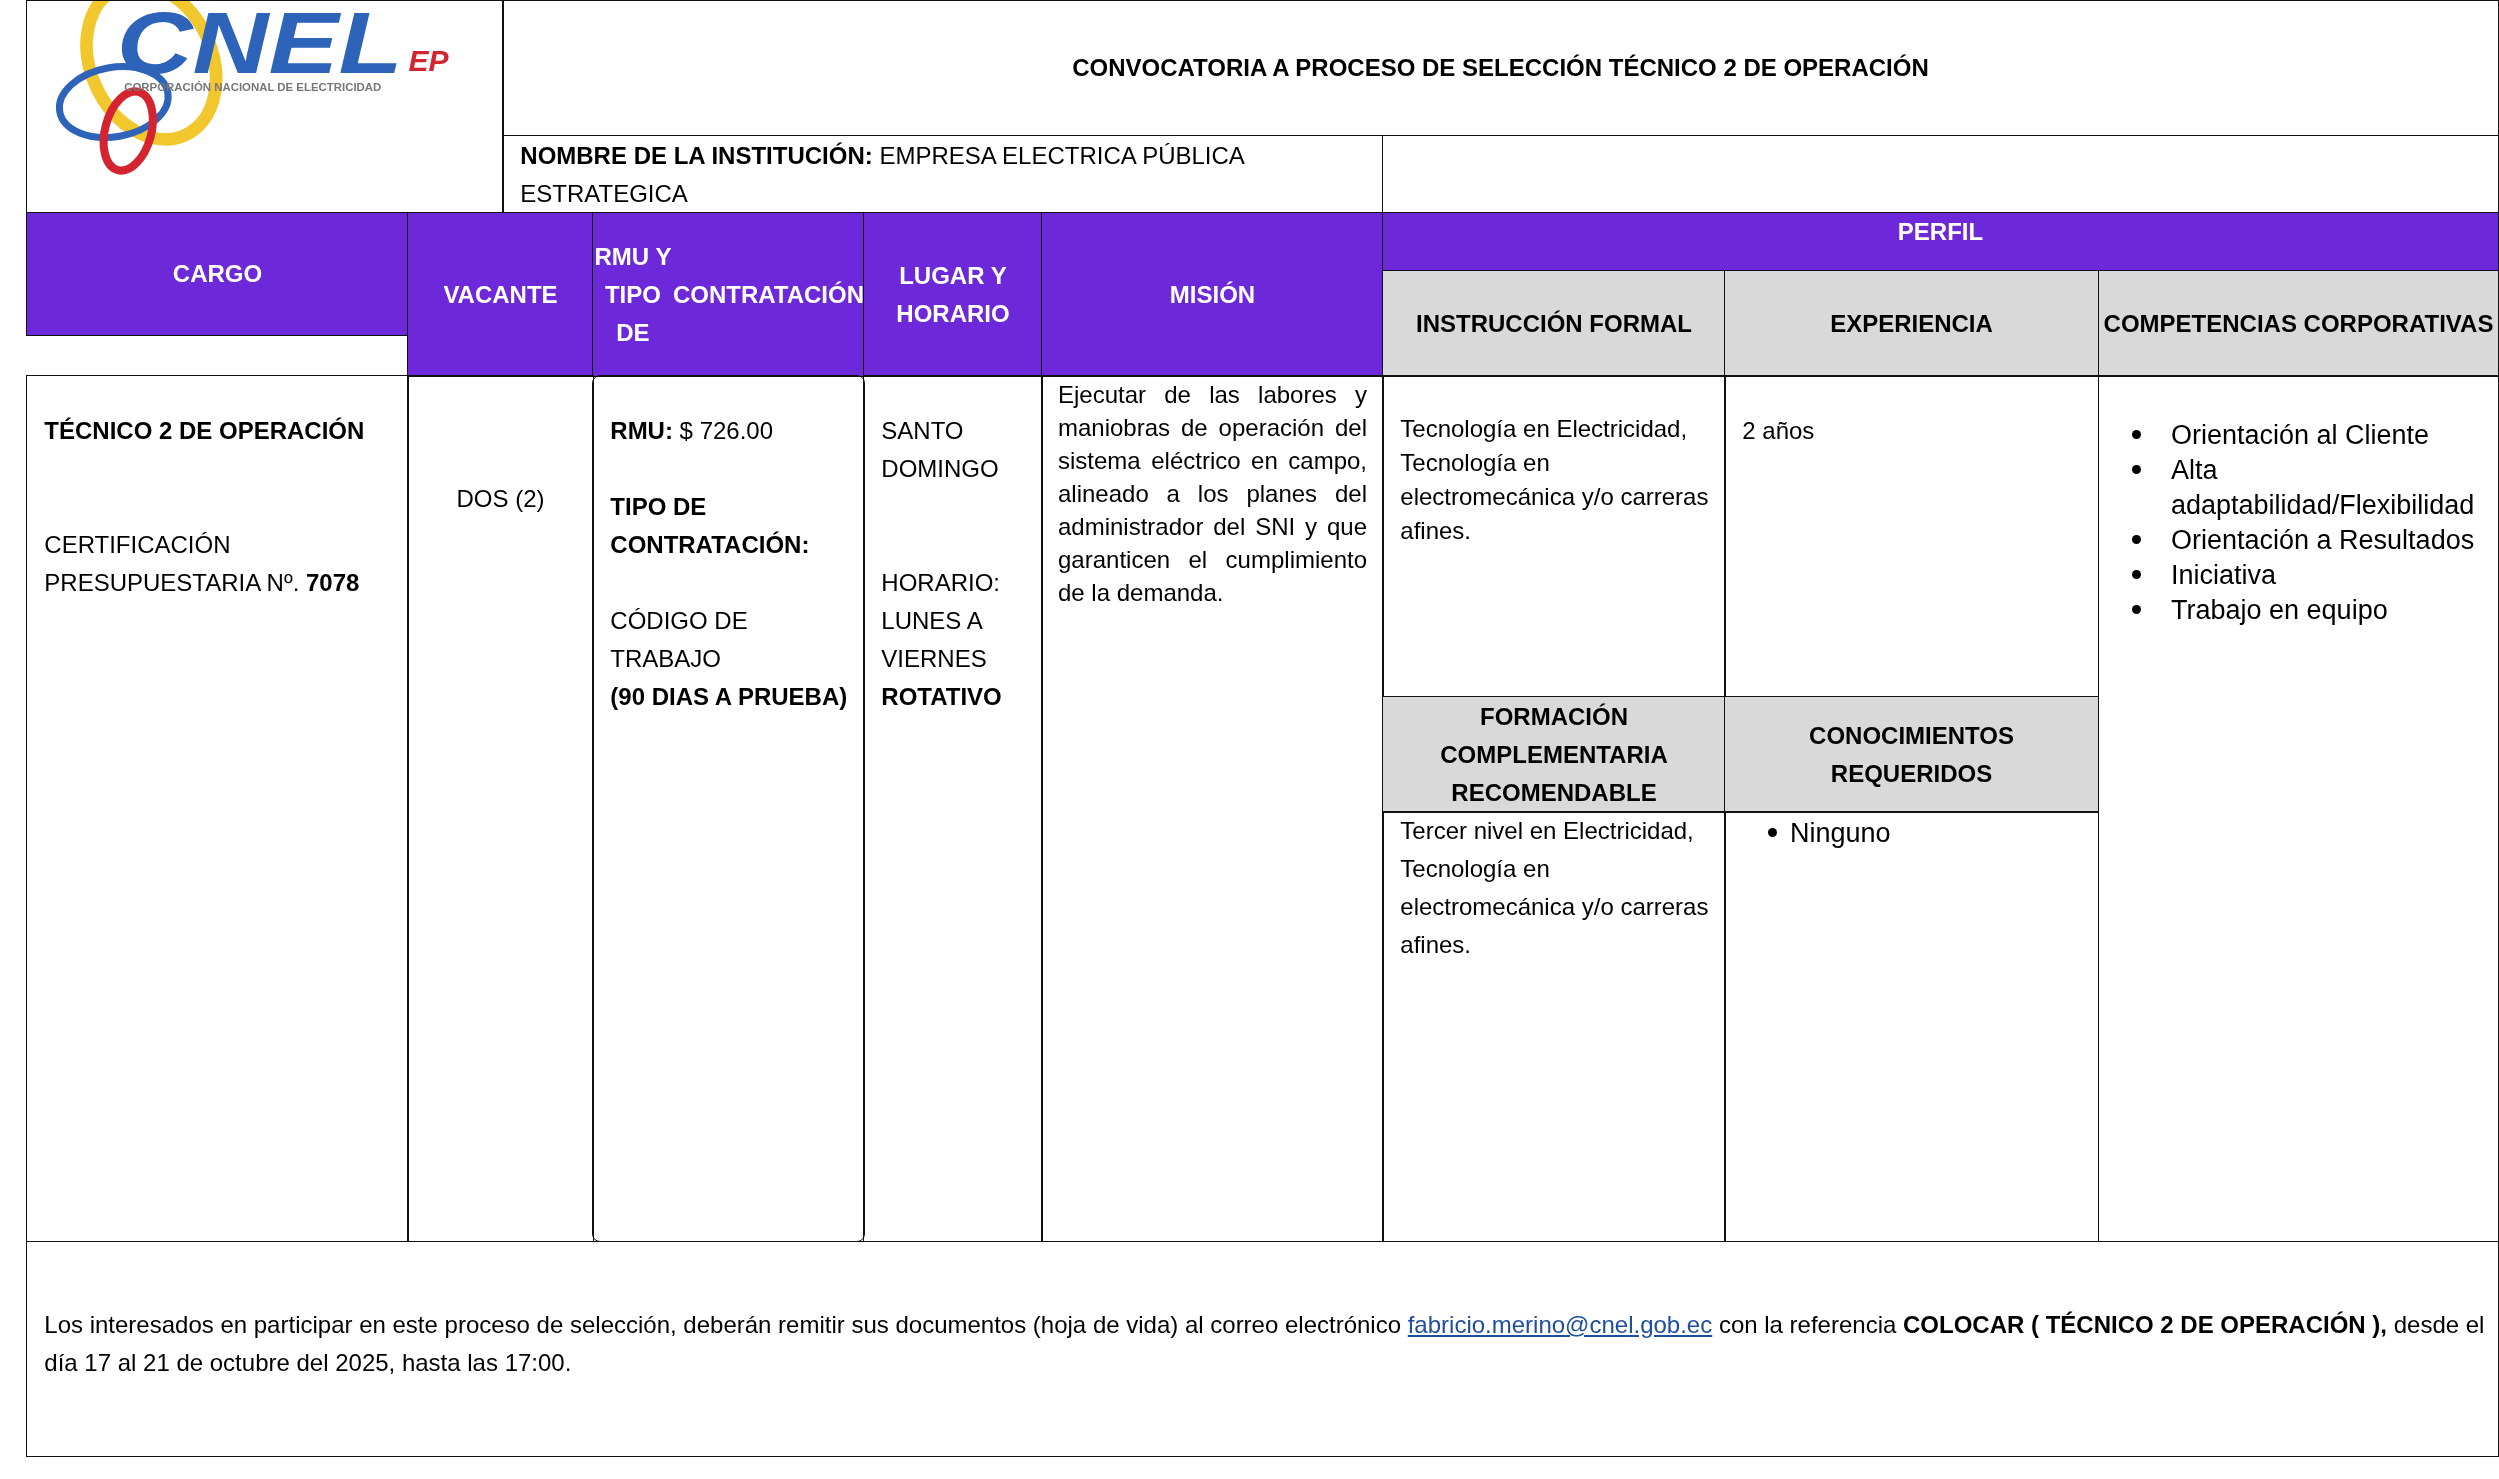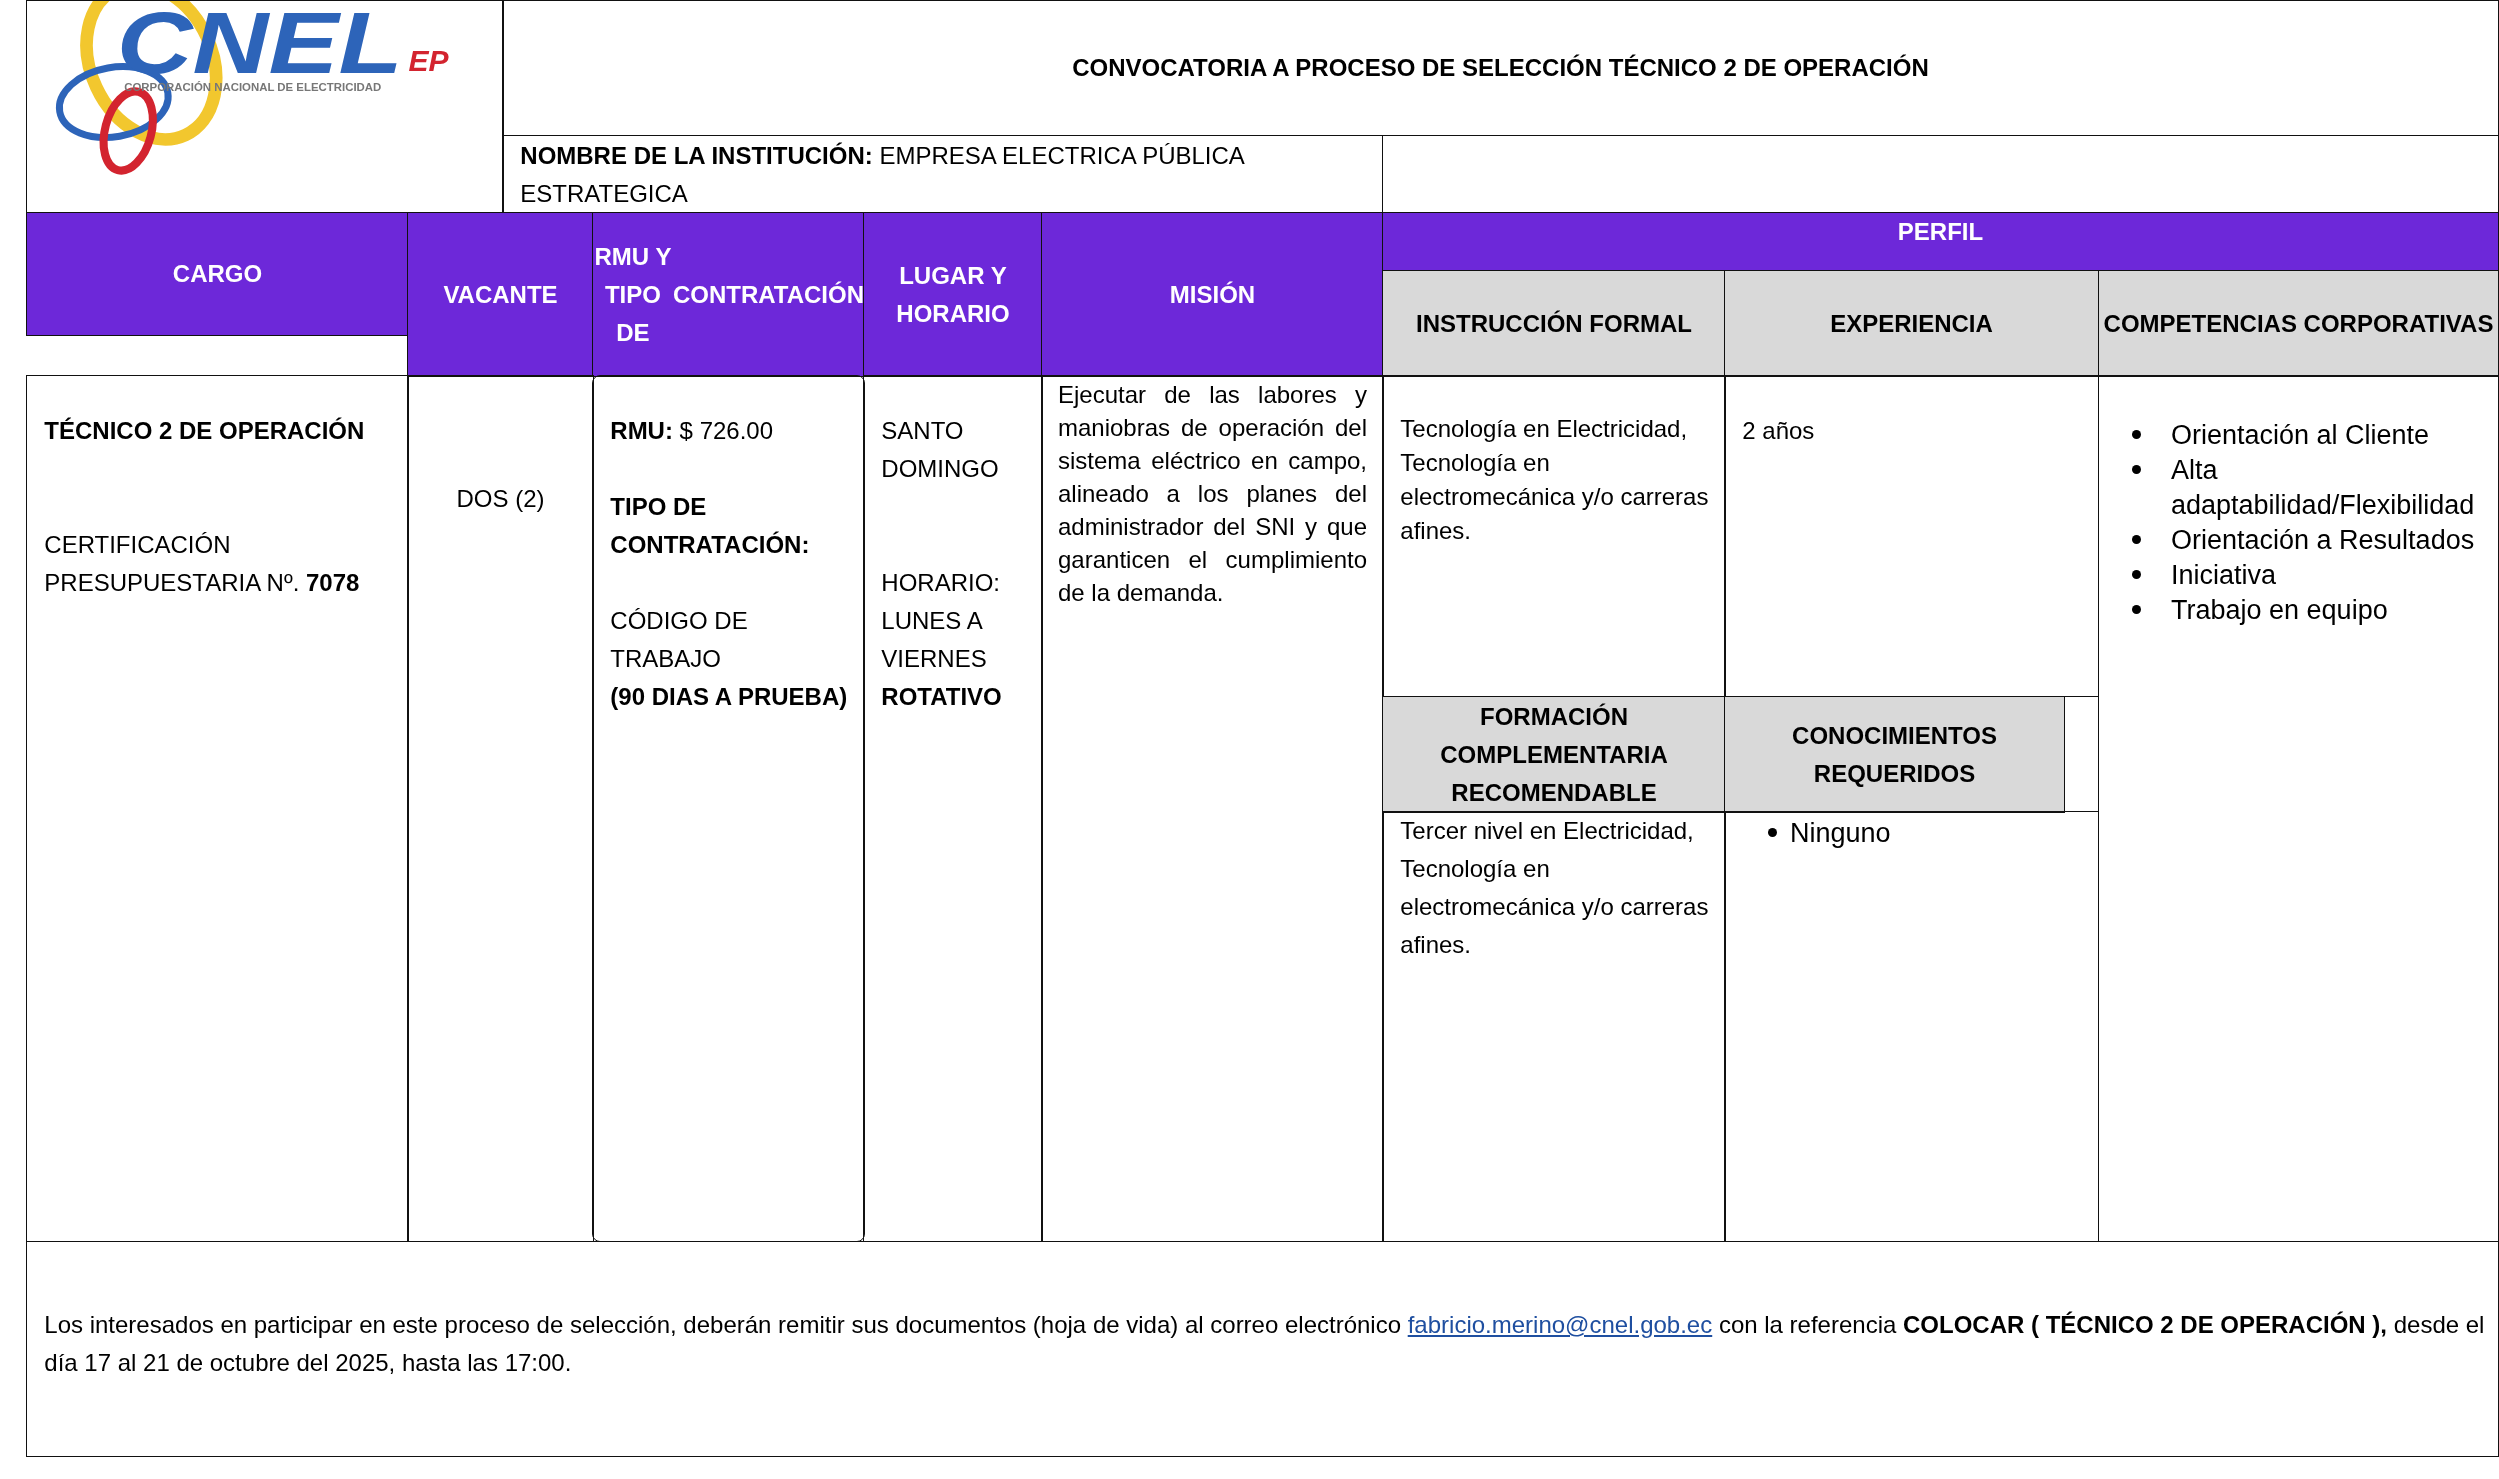--- a/index.html
+++ b/index.html
@@ -124,21 +124,21 @@
     <li><span class="dot"></span><span>Iniciativa</span></li>
     <li><span class="dot"></span><span>Trabajo en equipo</span></li>
   </ul>
 </div>
 
 <div class="cell grey hdr" style="left:1382px; top:696px; width:344px; height:117px; flex-direction:column;">
   <span>FORMACIÓN</span>
   <span>COMPLEMENTARIA</span>
   <span>RECOMENDABLE</span>
 </div>
-<div class="cell grey hdr" style="left:1724px; top:696px; width:341px; height:117px; flex-direction:column;">
+<div class="cell grey hdr" style="left:1724px; top:696px; width:375px; height:117px; flex-direction:column;">
   <span>CONOCIMIENTOS</span>
   <span>REQUERIDOS</span>
 </div>
 
 <div class="cell txt" style="left:1382px; top:811px; width:344px; height:431px; padding:0 10.4px 0 17.3px;">
   <div>Tercer nivel en Electricidad, Tecnología en electromecánica y/o carreras afines.</div>
 </div>
 
 <div class="cell" style="left:1724px; top:811px; width:375px; height:431px; padding-top:3.5px;">
   <ul class="bul">

